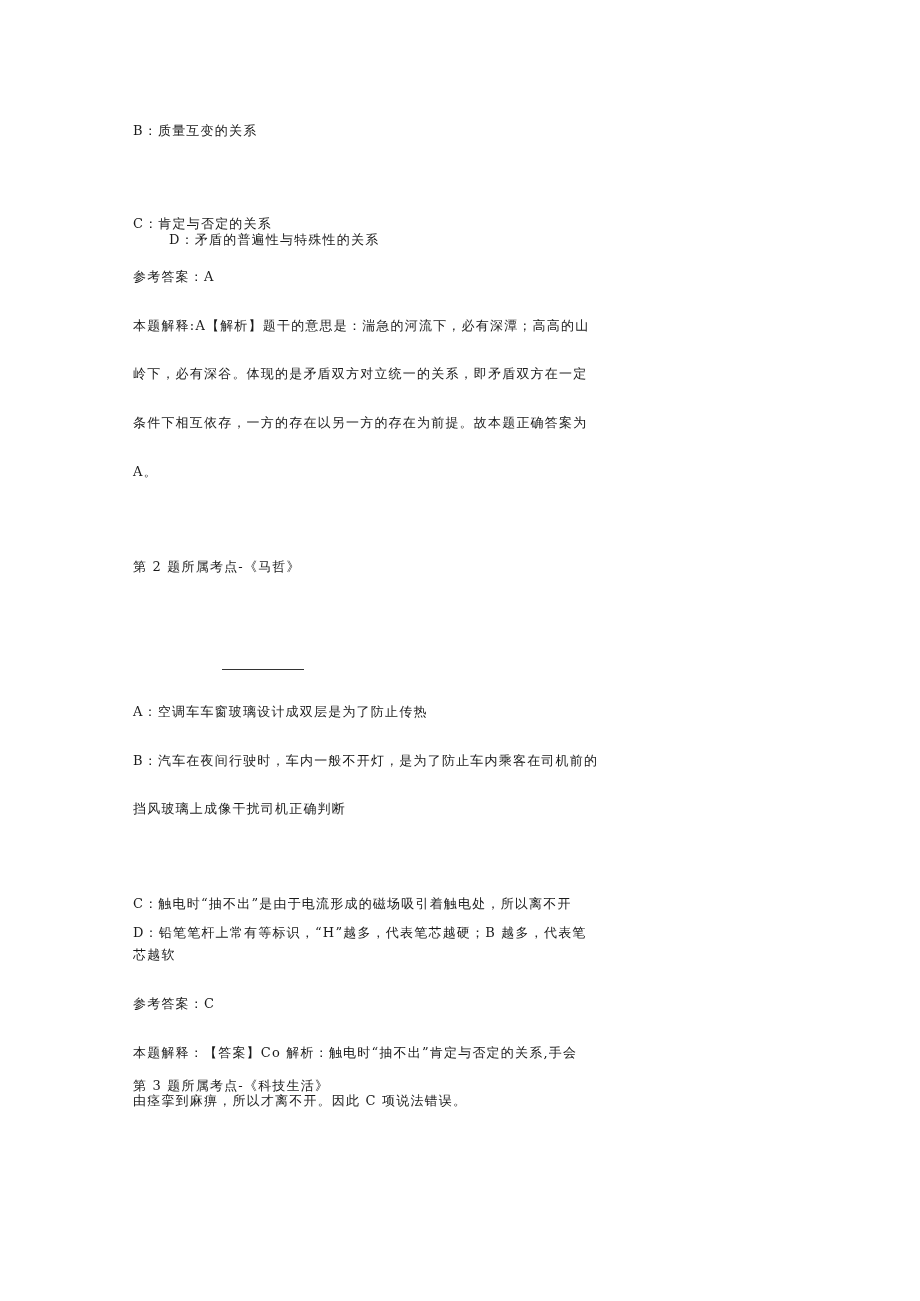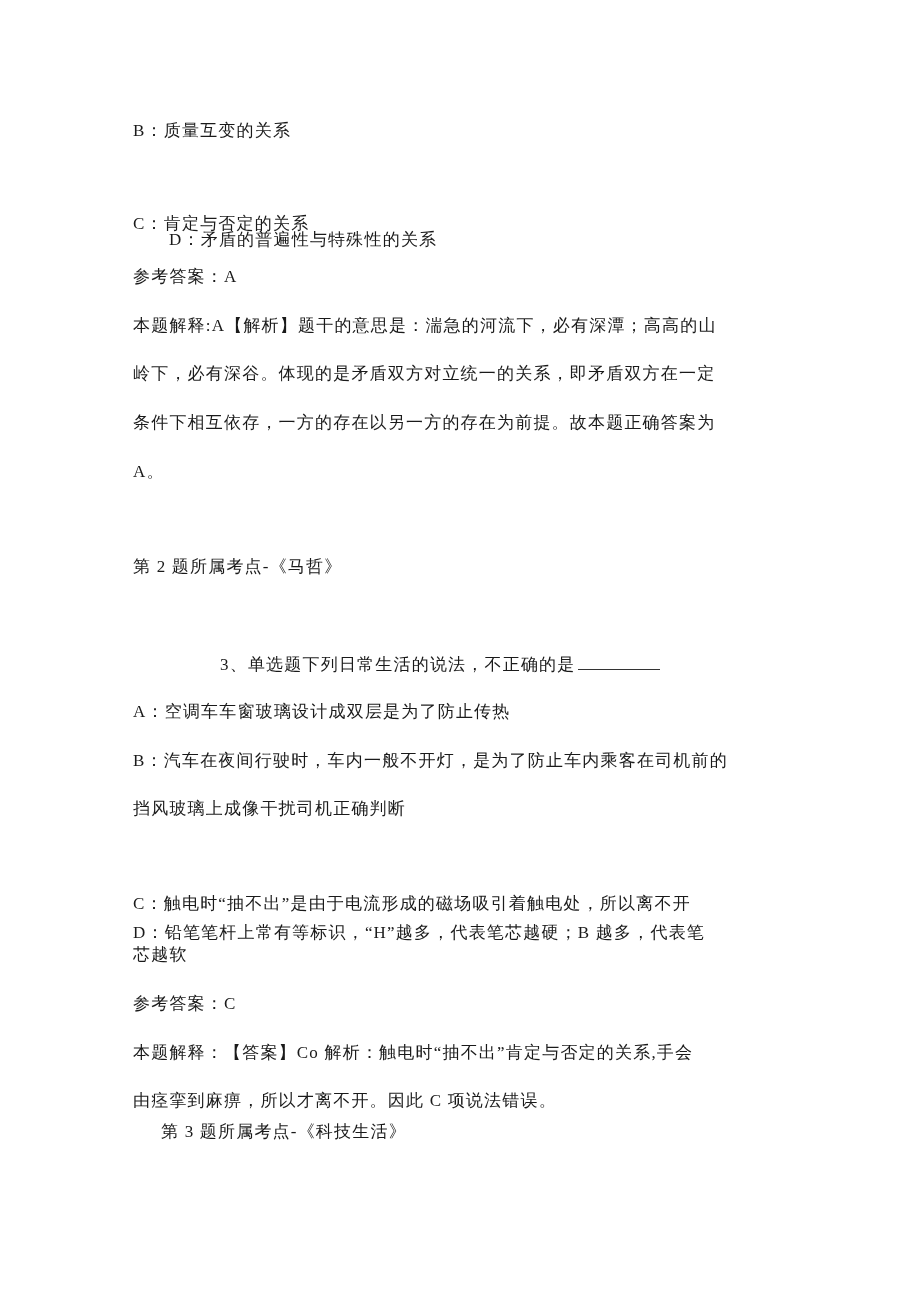--- a/index.html
+++ b/index.html
@@ -11,25 +11,24 @@
       width: 920px;
       height: 1301px;
       position: relative;
       overflow: hidden;
       font-family: "DejaVu Serif", "Liberation Serif", serif;
       color: #1a1a1a;
     }
     .line {
       position: absolute;
       left: 133px;
-      font-size: 17px;
+      font-size: 13px;
       line-height: 24px;
       white-space: nowrap;
       letter-spacing: 1.2px;
-      font-family: Liberation Serif, serif;
     }
     .question-title {
       left: 220px;
     }
     .blank {
       display: inline-block;
       width: 82px;
       border-bottom: 1px solid #333;
       height: 18px;
       vertical-align: baseline;
@@ -47,30 +46,30 @@
   <div class="line" style="top:265px;">参考答案：A</div>
 
   <div class="line" style="top:314px;">本题解释:A【解析】题干的意思是：湍急的河流下，必有深潭；高高的山</div>
   <div class="line" style="top:362px;">岭下，必有深谷。体现的是矛盾双方对立统一的关系，即矛盾双方在一定</div>
   <div class="line" style="top:411px;">条件下相互依存，一方的存在以另一方的存在为前提。故本题正确答案为</div>
   <div class="line" style="top:460px;">A。</div>
 
   <div class="line" style="top:555px;">第 2 题所属考点-《马哲》</div>
 
   <div class="line question-title" style="top:651px;">
-    <span>3、单选题下列日常生活的说法，不正确的是</span><span class="blank"></span>
+    <span class="blank"></span>
   </div>
 
   <div class="line" style="top:700px;">A：空调车车窗玻璃设计成双层是为了防止传热</div>
   <div class="line" style="top:749px;">B：汽车在夜间行驶时，车内一般不开灯，是为了防止车内乘客在司机前的</div>
   <div class="line" style="top:797px;">挡风玻璃上成像干扰司机正确判断</div>
   <div class="line" style="top:892px;text-align:center;">C：触电时“抽不出”是由于电流形成的磁场吸引着触电处，所以离不开</div>
   <div class="line" style="top:895px;margin-top:26px;">D：铅笔笔杆上常有等标识，“H”越多，代表笔芯越硬；B 越多，代表笔</div>
   <div class="line" style="top:943px;">芯越软</div>
 
   <div class="line" style="top:992px;">参考答案：C</div>
 
   <div class="line" style="top:1041px;">本题解释：【答案】Co 解析：触电时“抽不出”肯定与否定的关系,手会</div>
   <div class="line" style="top:1089px;">由痉挛到麻痹，所以才离不开。因此 C 项说法错误。</div>
 
-  <div class="line" style="top:1120px;margin-left:28px;">第 3 题所属考点-《科技生活》</div>
+  <div class="line" style="top:1074px;">第 3 题所属考点-《科技生活》</div>
 
 </div>
 
 </body></html>

